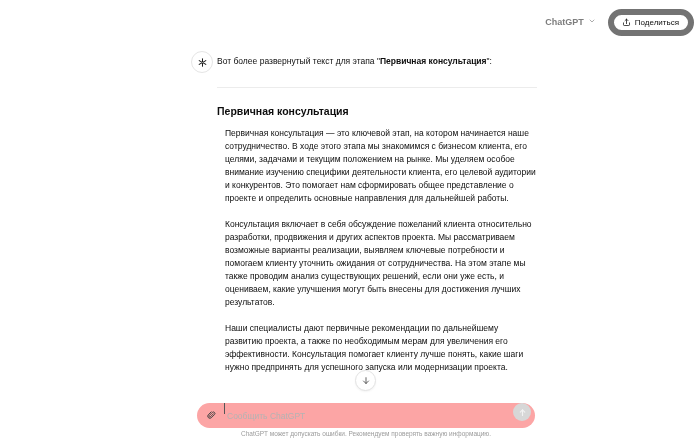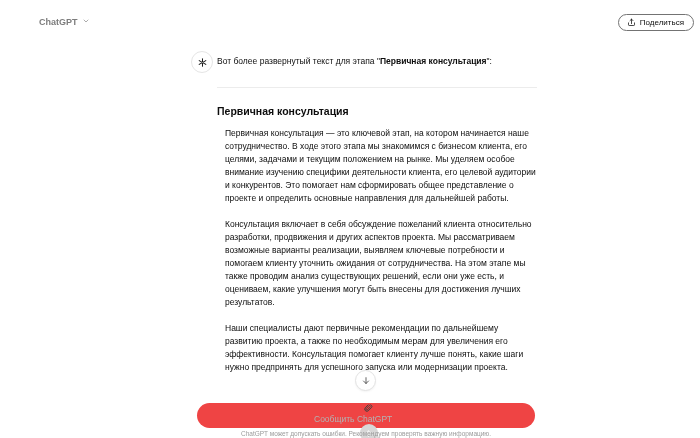--- a/index.html
+++ b/index.html
@@ -8,33 +8,33 @@
     position: relative;
     background: #ffffff;
     color: #0d0d0d;
     font-family: "Liberation Sans", "DejaVu Sans", sans-serif;
     overflow: hidden;
   }
 
   
   .header {
     position: absolute; top: 0; left: 0; right: 0; height: 28px;
-    display: flex; align-items: center; justify-content: space-between;
+    display: flex; align-items: center; justify-content: flex-end;
     padding: 16px 6px 0 35px;
     background: #ffffff; z-index: 6; gap: 8px;
   }
   .model-switcher {
     display: inline-flex; align-items: center; gap: 4px;
     font-size: 9px; font-weight: 600; color: #7d7d7d;
     padding: 3px 4px; border-radius: 5px; cursor: pointer;
   }
   .model-switcher svg { width: 8px; height: 8px; stroke: #9b9b9b; }
   .share-btn {
     display: inline-flex; align-items: center; gap: 4px;
-    border: 1px solid #737373; background: #ffffff;
+    border: 6px solid #737373; background: #ffffff;
     border-radius: 999px; padding: 3px 9px 3px 8px;
     font-size: 8px; color: #0d0d0d; cursor: pointer;
     font-family: inherit;
   }
   .share-btn svg { width: 9px; height: 9px; stroke: #0d0d0d; }
 
   
   .chat-column { position: absolute; left: 189px; top: 38px; width: 348px; }
 
   .user-bubble {
@@ -72,23 +72,23 @@
   }
   .scroll-down-btn svg { width: 10px; height: 10px; stroke: #444444; }
 
   
   .composer-backdrop {
     position: absolute; left: 0; right: 0; top: 399px; bottom: 0;
     background: #ffffff; z-index: 3;
   }
   .composer {
     position: absolute; left: 197px; top: 403px; width: 338px; height: 25px;
-    background: #ef4444; border-radius: 13px;
-    display: flex; align-items: center;
-    padding: 0 4px 0 9px; z-index: 4; flex-direction: column;
+    background: #fca5a5; border-radius: 13px;
+    display: flex; 
+    padding: 0 4px 0 9px; z-index: 4;
   }
   .attach-btn {
     background: none; border: none; cursor: pointer;
     display: flex; align-items: center; padding: 0;
   }
   .attach-btn svg { width: 11px; height: 11px; stroke: #404040; }
   .text-cursor { width: 1px; height: 11px; background: #555555; margin: 0 0 0 7px; }
   .composer input {
     flex: 1; background: transparent; border: none; outline: none;
     font-size: 8.5px; color: #0d0d0d; padding: 0 0 0 2px;

